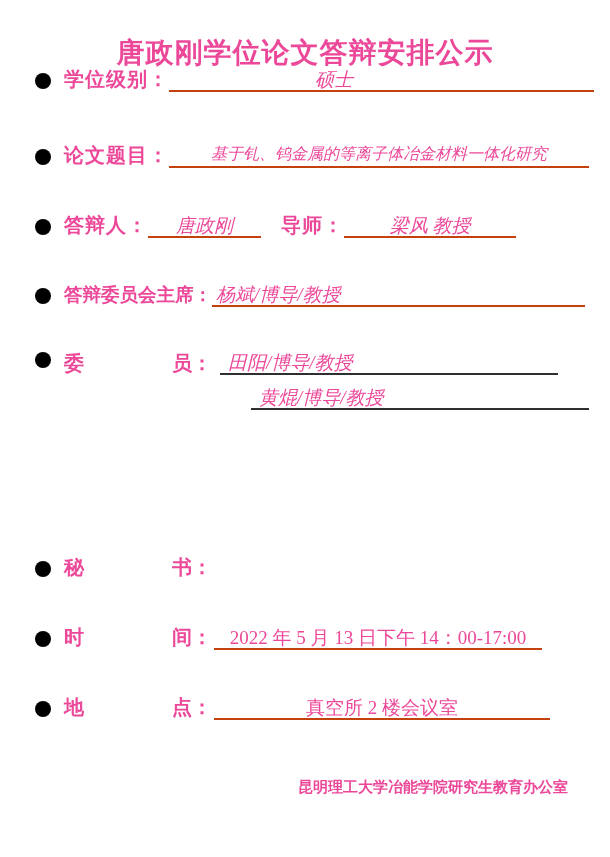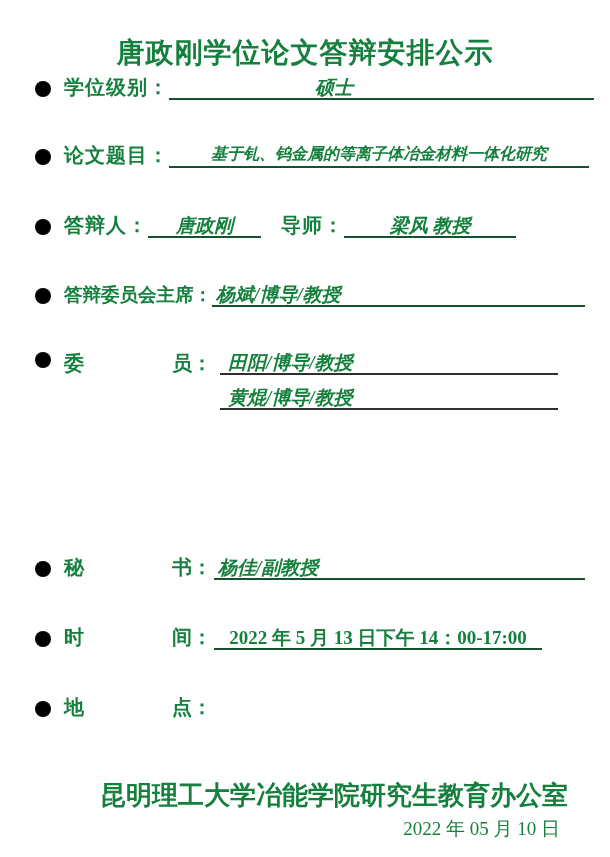--- a/index.html
+++ b/index.html
@@ -1,19 +1,19 @@
 <!DOCTYPE html>
 <html><head>
 <meta charset="utf-8">
 <style>
   html,body { margin:0; padding:0; background:#ffffff; }
   .page {
     position:relative; width:610px; height:857px; background:#fff;
     font-family:"Liberation Serif","DejaVu Serif",serif;
-    color:#15803d; overflow:hidden;
+    color:#ec4899; overflow:hidden;
   }
   .title {
     position:absolute; top:34px; left:0; width:610px; margin:0;
     text-align:center; font-size:28px; font-weight:bold; letter-spacing:1px;
     font-family:"Liberation Sans","DejaVu Sans",sans-serif;
   }
   .row {
     position:absolute; left:35px; display:flex; align-items:flex-end;
     white-space:nowrap; line-height:1.15;
   }
@@ -21,50 +21,50 @@
     width:16px; height:16px; border-radius:50%; background:#000;
     flex:0 0 16px; margin:0 13px 3px 0;
   }
   .label { font-size:20px; font-weight:bold; letter-spacing:1px; padding-bottom:1px; }
   .label.tight { font-size:18.5px; letter-spacing:0; }
   .spread {
     display:inline-flex; justify-content:space-between; width:148px;
     font-size:20px; font-weight:bold; padding-bottom:1px;
   }
   .fill {
-    display:inline-block; border-bottom:2px solid #14532d;
-    font-size:19px; font-weight:bold; height:23px; box-sizing:border-box;
+    display:inline-block; border-bottom:2px solid #c2410c;
+    font-size:19px; font-weight:normal; height:23px; box-sizing:border-box;
   }
   .c { text-align:center; }
   .l { text-align:left; padding-left:4px; }
   .hand { font-style:italic; }
   .memberlines { display:flex; flex-direction:column; margin-left:8px; }
   .memberline {
     border-bottom:2px solid #2f2f2f; height:23px; box-sizing:border-box;
-    font-size:19px; font-weight:bold; font-style:italic; padding-left:8px;
+    font-size:19px; font-weight:normal; font-style:italic; padding-left:8px;
     margin-bottom:11.5px; white-space:nowrap;
   }
   .memberline:last-child { margin-bottom:0; }
   .footer-office {
-    position:absolute; top:778px; right:42px; font-size:26px; font-weight:bold;
+    position:absolute; top:778px; right:42px; font-size:15px; font-weight:bold;
     white-space:nowrap;
   }
   .footer-date {
     position:absolute; top:816px; right:50px; font-size:19px; font-weight:normal;
     white-space:nowrap;
   }
 </style>
 </head>
 <body>
 
 <div class="page">
 
   <h1 class="title">唐政刚学位论文答辩安排公示</h1>
 
-  <div class="row" style="top:76px">
+  <div class="row" style="top:68px">
     <span class="bullet"></span>
     <span class="label">学位级别：</span>
     <span class="fill c hand" style="width:425px; padding-right:95px;">硕士</span>
   </div>
 
   <div class="row" style="top:144px">
     <span class="bullet"></span>
     <span class="label">论文题目：</span>
     <span class="fill c hand" style="width:420px; font-size:16px;">基于钆、钨金属的等离子体冶金材料一体化研究</span>
   </div>
@@ -84,46 +84,45 @@
   </div>
 
   <div class="row" style="top:352px; align-items:flex-start;">
     <span class="bullet"></span>
     <span class="spread">
       <span>委</span>
       <span>员：</span>
     </span>
     <div class="memberlines">
       <div class="memberline" style="width:338px;">田阳/博导/教授</div>
-      <div class="memberline" style="width:338px;">黄焜/博导/教授</div>
+      <div class="memberline" style="width:338px;margin-left:31px;">黄焜/博导/教授</div>
     </div>
   </div>
 
   <div class="row" style="top:556px">
     <span class="bullet"></span>
     <span class="spread">
       <span>秘</span>
       <span>书：</span>
     </span>
-    <span class="fill l hand" style="width:371px; margin-left:2px;">杨佳/副教授</span>
   </div>
 
   <div class="row" style="top:626px">
     <span class="bullet"></span>
     <span class="spread">
       <span>时</span>
       <span>间：</span>
     </span>
     <span class="fill c" style="width:328px; margin-left:2px;">2022 年 5 月 13 日下午 14：00-17:00</span>
   </div>
 
   <div class="row" style="top:696px">
     <span class="bullet"></span>
     <span class="spread">
       <span>地</span>
       <span>点：</span>
     </span>
+    <span class="fill c" style="width:336px; margin-left:2px;">真空所 2 楼会议室</span>
   </div>
 
   <div class="footer-office">昆明理工大学冶能学院研究生教育办公室</div>
-  <div class="footer-date">2022 年 05 月 10 日</div>
 
 </div>
 
 </body></html>

